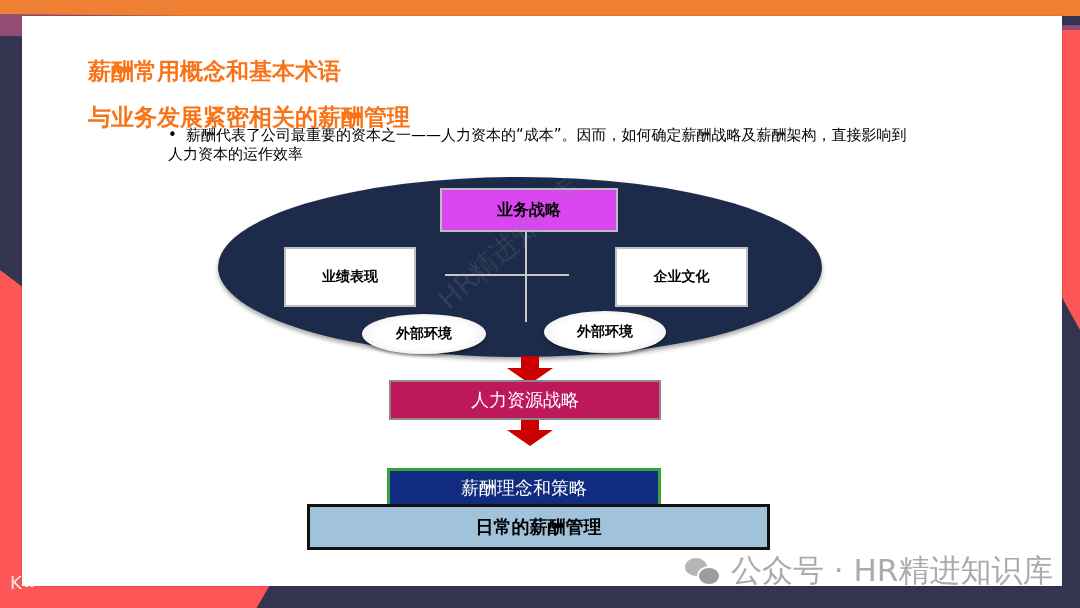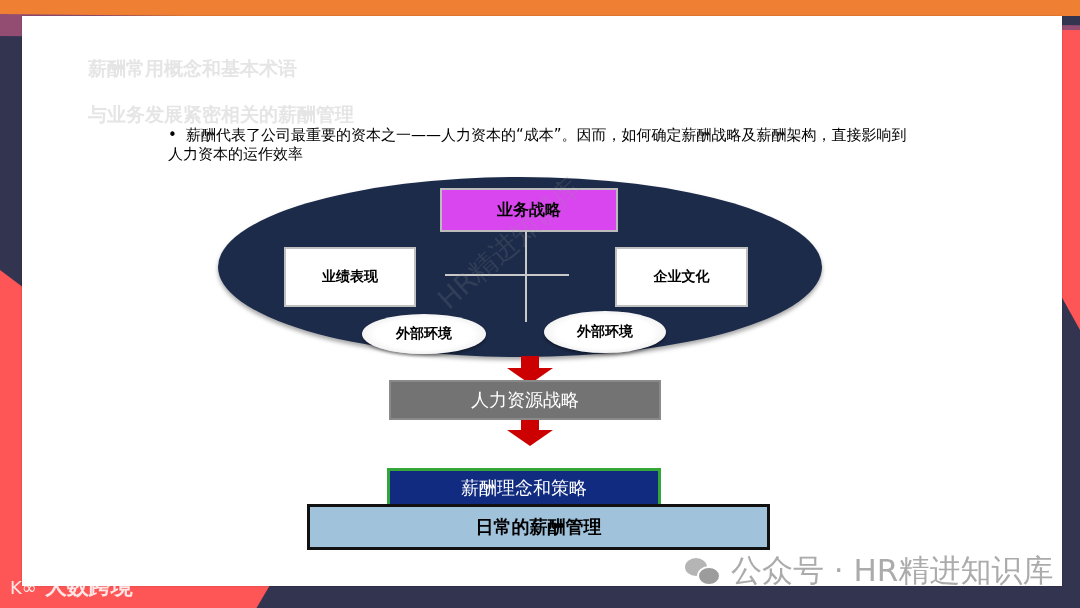--- a/index.html
+++ b/index.html
@@ -4,40 +4,40 @@
 <style>
   html,body{margin:0;padding:0;}
   body{width:1080px;height:608px;position:relative;overflow:hidden;background:#333550;font-family:"DejaVu Sans","Liberation Sans",sans-serif;}
   .frame-top-orange{position:absolute;left:0;top:0;width:1080px;height:16px;background:#ef7f33;}
   .frame-top-purple{position:absolute;left:0;top:14px;width:1080px;height:22px;background:#934d72;transform:skewY(0.6deg);transform-origin:left top;}
   .frame-left-red{position:absolute;left:0;top:270px;width:40px;height:338px;background:#fe5656;clip-path:polygon(0 0,100% 30px,100% 100%,0 100%);}
   .frame-bottom-red{position:absolute;left:0;top:585px;width:270px;height:23px;background:#fe5656;clip-path:polygon(0 0,100% 0,95% 100%,0 100%);}
   .frame-right-red{position:absolute;left:1060px;top:30px;width:20px;height:260px;background:#fe5656;}
   .frame-right-red2{position:absolute;left:1060px;top:270px;width:20px;height:60px;background:#fe5656;clip-path:polygon(0 0,100% 0,100% 100%,0 40%);}
   .slide{position:absolute;left:22px;top:16px;width:1040px;height:570px;background:#ffffff;box-shadow:0 0 2px rgba(0,0,0,0.2);}
-  .title1,.title2{position:absolute;left:88px;color:#e5e5e5;font-weight:bold;font-size:19px;letter-spacing:0px;}
+  .title1,.title2{position:absolute;left:88px;color:#f97316;font-weight:bold;font-size:23px;letter-spacing:0px;}
   .title1{top:56px;}
   .title2{top:102px;}
   .bullet{position:absolute;left:168px;top:126px;width:740px;font-size:15px;line-height:19px;color:#000;}
   .bullet .dot{display:inline-block;width:18px;}
   .ellipse{position:absolute;left:218px;top:177px;width:604px;height:180px;border-radius:50%;background:#1c2b4a;box-shadow:0 3px 4px rgba(0,0,0,0.35);}
   .box{position:absolute;display:flex;align-items:center;justify-content:center;font-weight:bold;font-size:14px;color:#000;box-sizing:border-box;}
   .box-yellow{left:440px;top:188px;width:178px;height:44px;background:#d946ef;border:2px solid #bcbcbc;font-size:16px;font-weight:bold;}
   .box-left{left:284px;top:247px;width:132px;height:60px;background:#fff;border:2px solid #c0c0c0;}
   .box-right{left:615px;top:247px;width:133px;height:60px;background:#fff;border:2px solid #c0c0c0;}
   .vline{position:absolute;left:525px;top:232px;width:2px;height:90px;background:#c8c8c8;}
   .hline{position:absolute;left:445px;top:274px;width:124px;height:2px;background:#c8c8c8;}
   .oval{position:absolute;display:flex;align-items:center;justify-content:center;font-weight:bold;font-size:14px;color:#000;border-radius:50%;background:radial-gradient(ellipse at center,#ffffff 55%,#dcdcdc 100%);box-shadow:0 2px 3px rgba(0,0,0,0.4);}
   .oval-left{left:362px;top:314px;width:124px;height:40px;}
   .oval-right{left:544px;top:311px;width:122px;height:42px;}
   .arrow{position:absolute;width:46px;height:28px;}
   .arrow .shaft{position:absolute;left:14px;top:0;width:18px;height:14px;background:#cc0000;}
   .arrow .head{position:absolute;left:0;top:12px;width:0;height:0;border-left:23px solid transparent;border-right:23px solid transparent;border-top:16px solid #cc0000;}
   .step{position:absolute;display:flex;align-items:center;justify-content:center;box-sizing:border-box;font-size:18px;}
-  .step-hr{left:389px;top:380px;width:272px;height:40px;background:#737373;border:2px solid #8a8a8a;color:#fff;}
+  .step-hr{left:389px;top:380px;width:272px;height:40px;background:#be185d;border:2px solid #8a8a8a;color:#fff;}
   .step-comp{left:387px;top:468px;width:274px;height:40px;background:#102b80;border:3px solid #35a73a;color:#fff;}
   .step-daily{left:307px;top:504px;width:463px;height:46px;background:#a0c2da;border:3px solid #111;color:#000;font-weight:bold;}
   .watermark-diag{position:absolute;left:430px;top:290px;font-size:28px;color:rgba(150,150,150,0.18);transform:rotate(-42deg);transform-origin:left top;}
   .wm-wechat{position:absolute;left:685px;top:550px;display:flex;align-items:center;font-size:31px;color:#ababab;}
   .wm-wechat .icon{width:38px;height:30px;position:relative;margin-right:8px;}
   .wm-wechat .b1{position:absolute;left:0;top:2px;width:22px;height:18px;border-radius:50%;background:#b5b5b5;}
   .wm-wechat .b2{position:absolute;left:12px;top:10px;width:20px;height:16px;border-radius:50%;background:#9c9c9c;border:2px solid #fff;}
   .wm-logo{position:absolute;left:10px;top:572px;display:flex;align-items:center;font-size:22px;color:rgba(255,255,255,0.85);font-weight:bold;}
   .wm-logo .ico{font-size:18px;margin-right:8px;font-weight:normal;}
 </style>
@@ -93,14 +93,13 @@
 <div class="wm-wechat">
   <div class="icon">
       <div class="b1"></div>
       <div class="b2"></div>
     </div>
   <span>公众号 · HR精进知识库</span>
 </div>
 
 <div class="wm-logo">
   <span class="ico">K∞</span>
-  <span>大数跨境</span>
 </div>
 
 </body></html>

